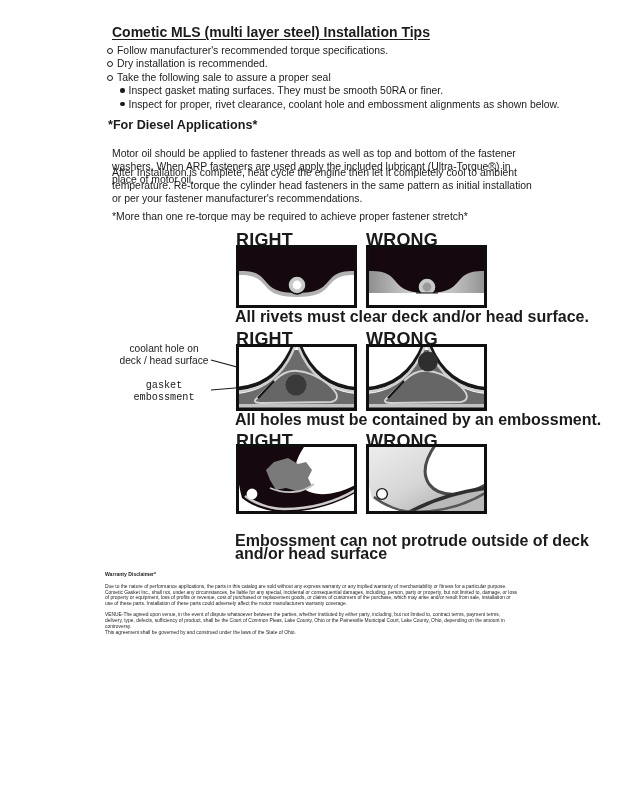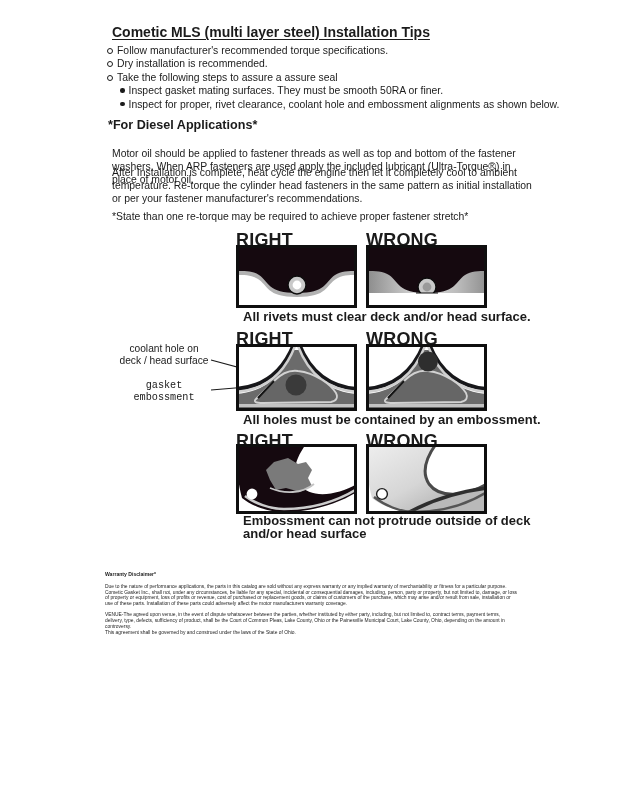--- a/index.html
+++ b/index.html
@@ -18,21 +18,21 @@
               margin:4px 4px 0 0;}
 
   .diesel-h{position:absolute;left:108px;top:118px;font-size:12.6px;font-weight:bold;}
   .para{position:absolute;left:112px;width:426px;font-size:10.4px;line-height:12.9px;}
   .p1{top:148px;} .p2{top:167px;} .pnote{top:211px;}
 
   .dg-label{position:absolute;width:121px;font-size:18px;font-weight:bold;
             letter-spacing:.2px;}
   .dg-box{position:absolute;width:121px;}
   .dg-box svg{display:block;}
-  .dg-caption{position:absolute;left:235px;font-size:13px;font-weight:bold;line-height:12.5px;margin-left:8px;}
+  .dg-caption{position:absolute;left:235px;font-size:16px;font-weight:bold;line-height:12.5px;}
 
   .ann{position:absolute;width:92px;text-align:center;font-size:10.2px;line-height:12.2px;}
   .ann1{left:118px;top:343px;} .ann2{left:118px;top:380px;font-family:Liberation Mono, monospace;}
   .leader{position:absolute;left:205px;top:350px;}
 
   .disc{position:absolute;left:105px;top:572px;width:414px;font-size:4.9px;line-height:5.8px;
         color:#232323;}
   .disc .dh{font-weight:bold;margin:0 0 6px 0;font-size:5.1px;}
   .disc p{margin:0 0 5.5px 0;}
   .disc p.tight{margin-bottom:0;}
@@ -50,36 +50,36 @@
     <div class="bullet-row">
       <span class="marker-circle"></span>
       <span>Follow manufacturer's recommended torque specifications.</span>
     </div>
     <div class="bullet-row">
       <span class="marker-circle"></span>
       <span>Dry installation is recommended.</span>
     </div>
     <div class="bullet-row">
       <span class="marker-circle"></span>
-      <span>Take the following steps to assure a assure seal</span>
+      <span>Take the following sale to assure a proper seal</span>
     </div>
     <div class="bullet-row sub">
       <span class="marker-dot"></span>
       <span>Inspect gasket mating surfaces.  They must be smooth 50RA or finer.</span>
     </div>
     <div class="bullet-row sub">
       <span class="marker-dot"></span>
       <span>Inspect for proper, rivet clearance, coolant hole and embossment alignments as shown below.</span>
     </div>
   </div>
 
   <div class="diesel-h">*For Diesel Applications*</div>
   <div class="para p1">Motor oil should be applied to fastener threads as well as top and bottom of the fastener washers. When ARP fasteners are used apply the included lubricant (Ultra-Torque®) in place of motor oil.</div>
   <div class="para p2">After Installation is complete, heat cycle the engine then let it completely cool to ambient temperature. Re-torque the cylinder head fasteners in the same pattern as initial installation or per your fastener manufacturer's recommendations.</div>
-  <div class="para pnote">*State than one re-torque may be required to achieve proper fastener stretch*</div>
+  <div class="para pnote">*More than one re-torque may be required to achieve proper fastener stretch*</div>
 
   <div class="dg-label" style="left:236px;top:230px">RIGHT</div>
   <div class="dg-label" style="left:366px;top:230px">WRONG</div>
 
   <div class="dg-box" style="left:236px;top:245px">
     <svg width="121" height="63" viewBox="0 0 121 63">
       <rect x="0" y="0" width="121" height="63" fill="#ffffff"></rect>
       <path d="M0,0 H121 V30 C112,30 106,30 100,34 C90,40 92,52 61,52 C30,52 32,40 22,34 C16,30 9,30 0,30 Z" fill="#b2b2b2"></path>
       <path d="M0,0 H121 V26 C112,26 105,26 99,30 C89,37 90,48 61,48 C32,48 33,37 23,30 C17,26 10,26 0,26 Z" fill="#15090f"></path>
       <circle cx="61" cy="40" r="9" fill="#c9c9c9" stroke="#0d0d0d" stroke-width="1.4"></circle>
@@ -187,21 +187,21 @@
       <path d="M0,0 H70 C60,14 55,28 63,40 C74,55 100,52 121,40 V48 C98,62 72,68 48,68 C32,68 16,62 6,54 C2,40 0,20 0,8 Z" fill="url(#g3)"></path>
       <path d="M70,0 C60,14 55,28 63,40 C74,55 100,52 121,40" stroke="#4a4a4a" stroke-width="3" fill="none"></path>
       <path d="M40,70 C65,56 90,48 121,44 L121,70 Z" fill="#b9b9b9"></path>
       <path d="M40,70 C65,56 90,48 121,44" stroke="#2e2e2e" stroke-width="3.6" fill="none"></path>
       <path d="M121,48 C98,62 72,68 48,68 C34,68 18,61 8,53" stroke="#555555" stroke-width="2.4" fill="none"></path>
       <circle cx="16" cy="50" r="5.4" fill="#ffffff" stroke="#1d1d1d" stroke-width="1.4"></circle>
       <rect x="1.5" y="1.5" width="118" height="67" fill="none" stroke="#0f0f0f" stroke-width="3"></rect>
     </svg>
   </div>
 
-  <div class="dg-caption" style="top:515px">
+  <div class="dg-caption" style="top:535px">
     <div>Embossment can not protrude outside of deck</div>
     <div>and/or head surface</div>
   </div>
 
   <div class="disc">
     <p class="dh">Warranty Disclaimer*</p>
     <p>Due to the nature of performance applications, the parts in this catalog are sold without any express warranty or any implied warranty of merchantability or fitness for a particular purpose.  Cometic Gasket Inc., shall not, under any circumstances, be liable for any special, incidental or consequential damages, including, person, party or property, but not limited to, damage, or loss of property or equipment, loss of profits or revenue, cost of purchased or replacement goods, or claims of customers of the purchase, which may arise and/or result from sale, installation or use of these parts.  Installation of these parts could adversely affect the motor manufacturers warranty coverage.</p>
     <p class="tight">VENUE-The agreed upon venue, in the event of dispute whatsoever between the parties, whether instituted by either party, including, but not limited to, contract terms, payment terms, delivery, type, defects, sufficiency of product, shall be the Court of Common Pleas, Lake County, Ohio or the Painesville Municipal Court, Lake County, Ohio, depending on the amount in controversy.</p>
     <p>This agreement shall be governed by and construed under the laws of the State of Ohio.</p>
     <p>All prices and terms are subject to change without notice.</p>

